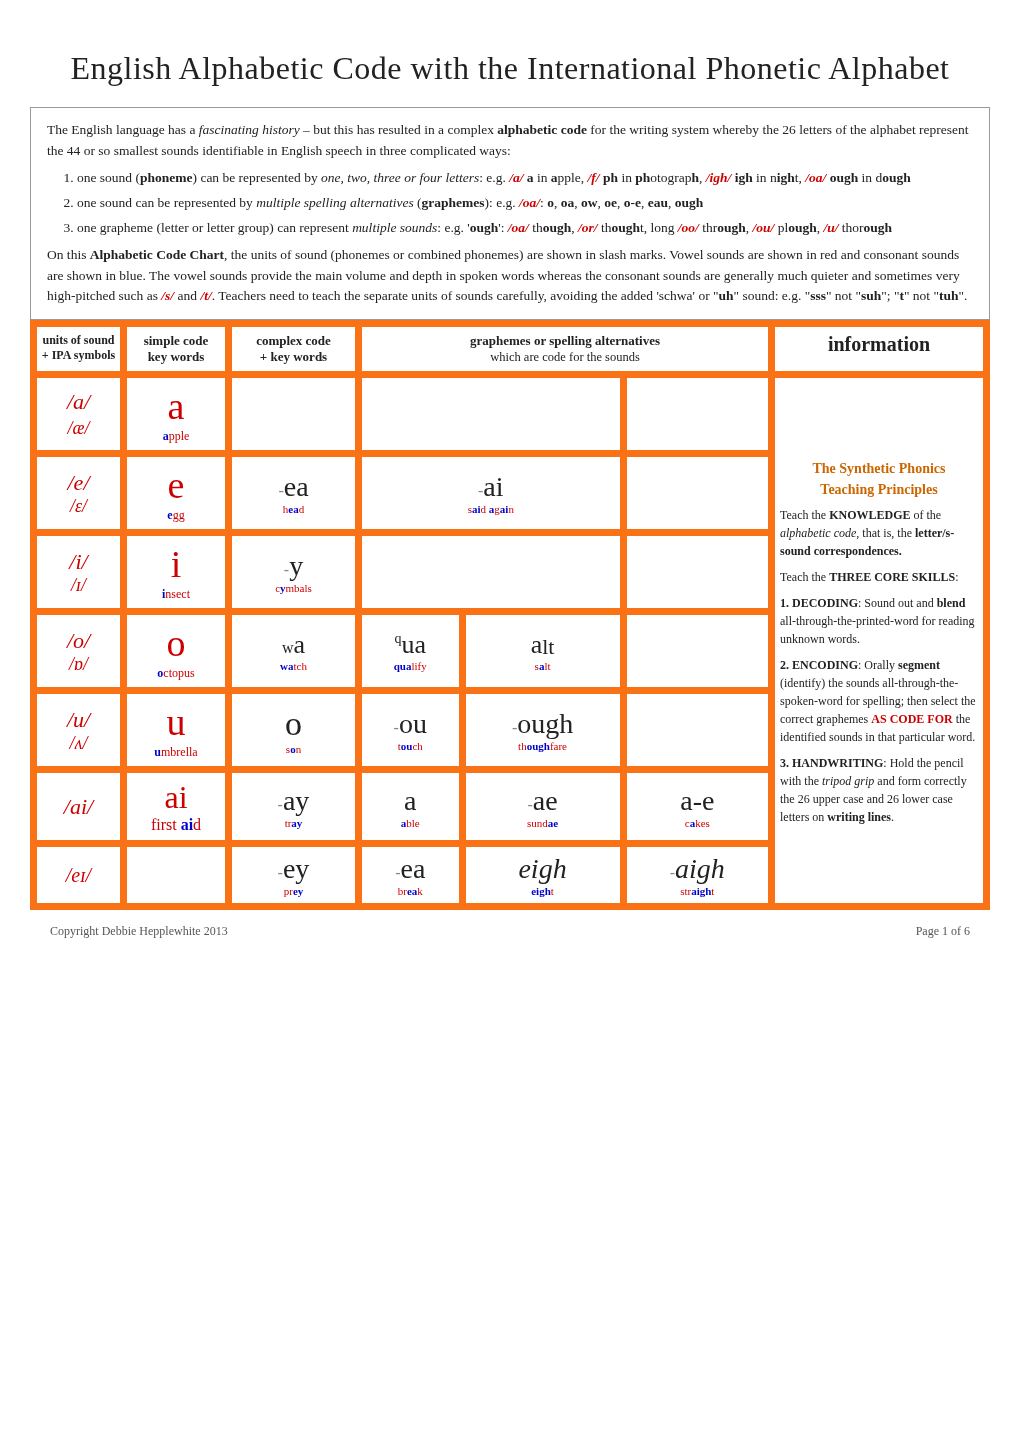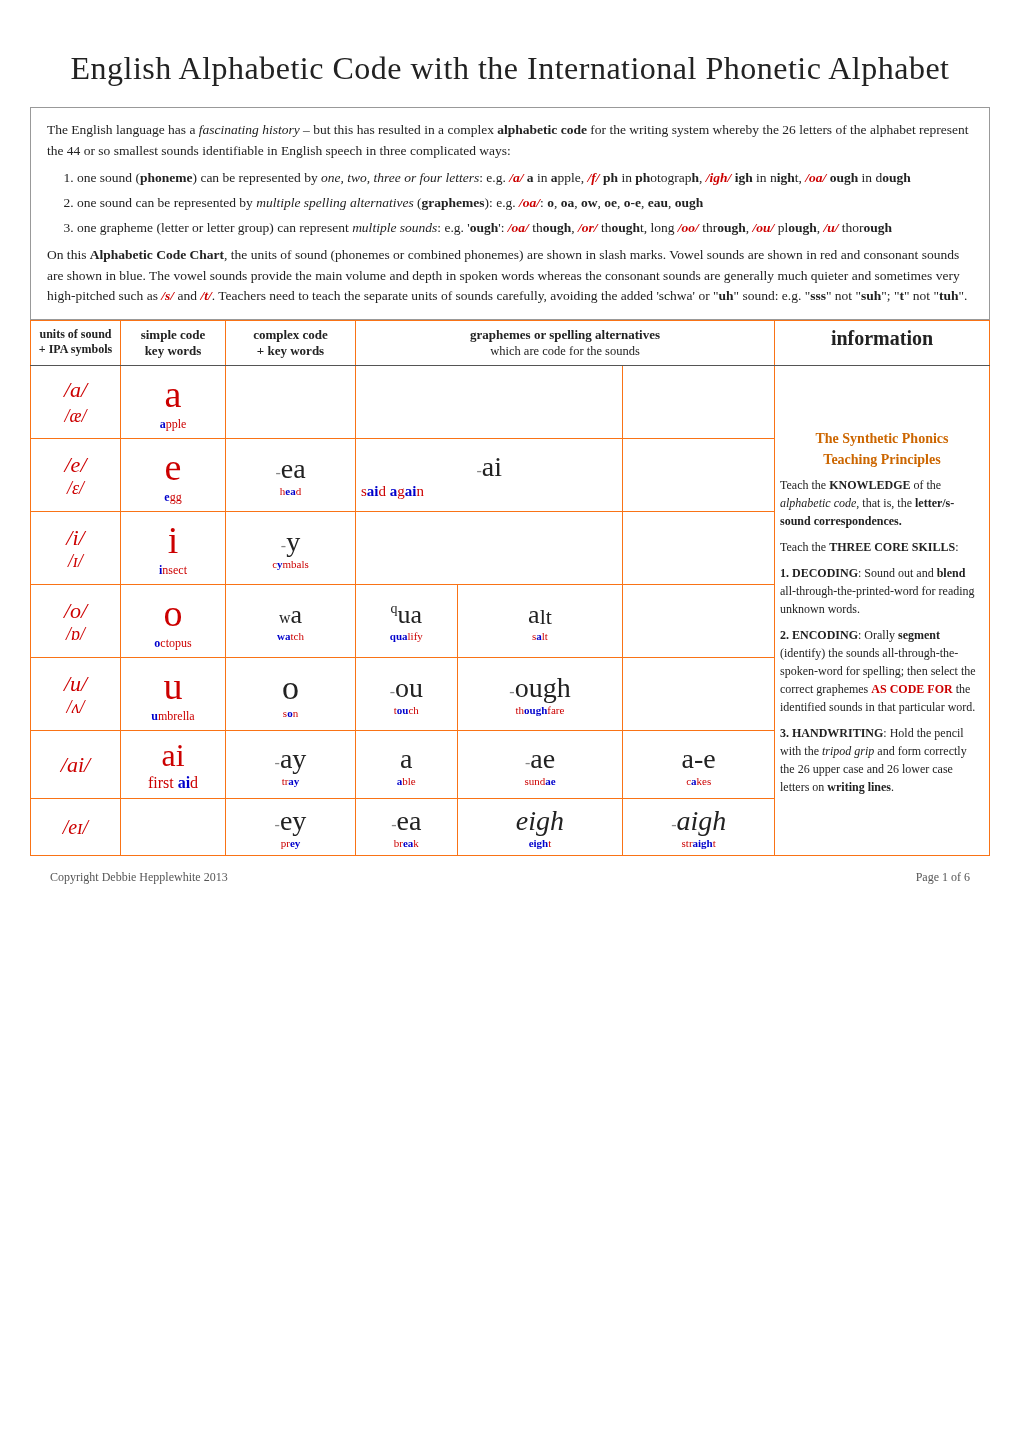--- a/index.html
+++ b/index.html
@@ -44,21 +44,21 @@
     .slash-red { color: #cc0000; font-style: italic; }
 
     
     .main-table {
       width: 100%;
       border-collapse: collapse;
       border: 1.5px solid #555;
       font-size: 13px;
     }
     .main-table th, .main-table td {
-      border: 1px solid #f97316;
+      border: 7px solid #f97316;
       vertical-align: top;
       padding: 4px 6px;
     }
     .header-row th {
       font-weight: bold;
       font-size: 13px;
       text-align: center;
       background: #fff;
       border-bottom: 1.5px solid #555;
       padding: 6px 4px;
@@ -219,21 +219,21 @@
       <td class="simple-cell" style="text-align:center; vertical-align:middle;">
         <span style="font-size:38px; color:#cc0000; display:block;">e</span>
         <span style="font-size:12px; color:#cc0000;"><span style="color:#0000cc; font-weight:bold;">e</span>gg</span>
       </td>
       <td style="text-align:center; vertical-align:middle;">
         <span style="font-size:28px; display:block; text-align:center;"><span style="font-size:16px; color:#888;">-</span>ea</span>
         <span style="font-size:11px; color:#cc0000; display:block; text-align:center;">h<span style="color:#0000cc; font-weight:bold;">ea</span>d</span>
       </td>
       <td colspan="2" style="text-align:center; vertical-align:middle;">
         <span style="font-size:28px; display:block; text-align:center;"><span style="font-size:16px; color:#888;">-</span>ai</span>
-        <span style="font-size:15px; color:#cc0000; display:block; text-align:left;">s<span style="color:#0000cc; font-weight:bold;">ai</span>d <span style="color:#0000cc; font-weight:bold;">a</span>g<span style="color:#0000cc; font-weight:bold;">ai</span>n</span>
+        <span style="font-size:11px; color:#cc0000; display:block; text-align:center;">s<span style="color:#0000cc; font-weight:bold;">ai</span>d <span style="color:#0000cc; font-weight:bold;">a</span>g<span style="color:#0000cc; font-weight:bold;">ai</span>n</span>
       </td>
       <td></td>
     </tr>
 
     <tr class="data-row">
       <td style="text-align:center; vertical-align:middle;">
         <span style="font-size:22px; color:#cc0000; font-style:italic;">/i/</span><br>
         <span style="font-size:18px; color:#cc0000; font-style:italic;">/ɪ/</span>
       </td>
       <td class="simple-cell" style="text-align:center; vertical-align:middle;">

